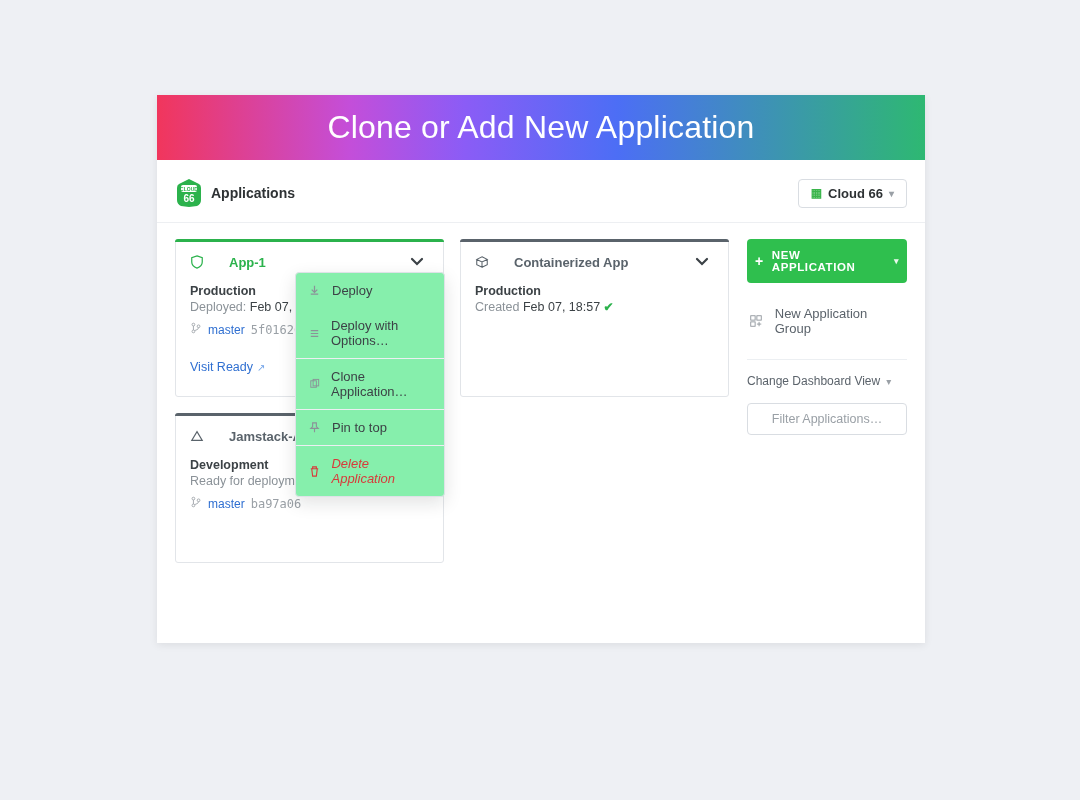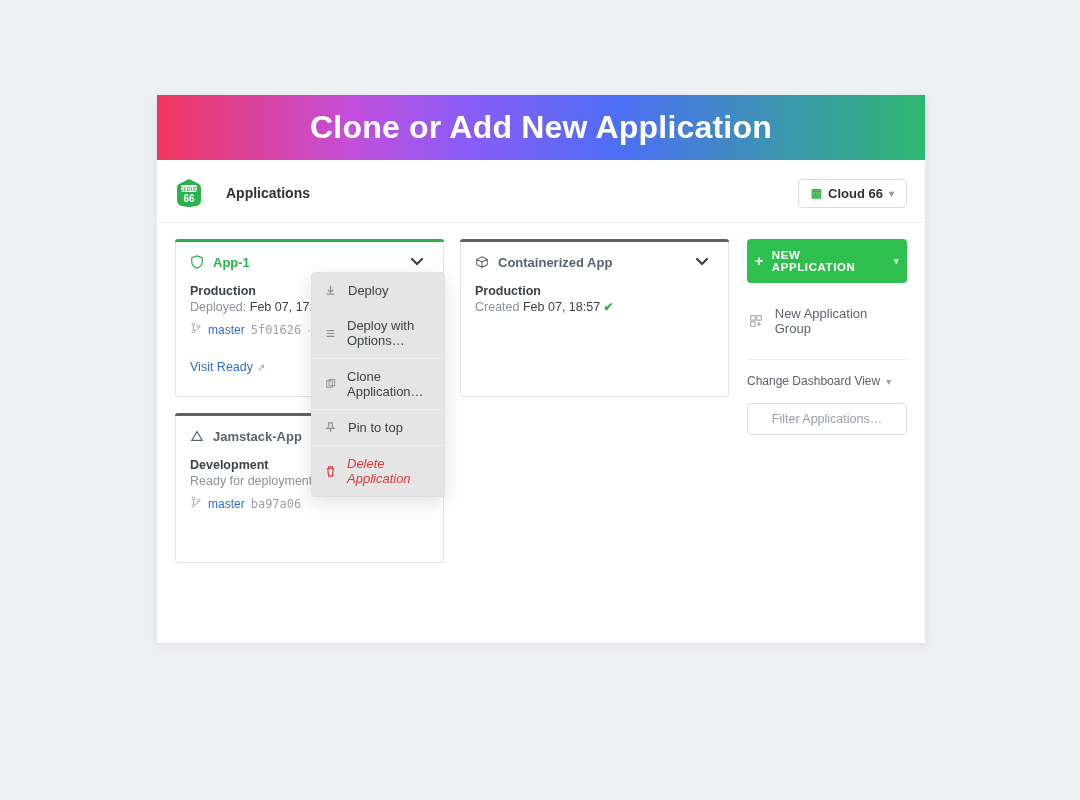--- a/index.html
+++ b/index.html
@@ -18,32 +18,32 @@
     top: 95px;
     width: 768px;
     background: #fff;
     box-shadow: 0 2px 8px rgba(0,0,0,0.08);
   }
   .hero {
     height: 65px;
     background: linear-gradient(90deg,#f1365c 0%,#c44ed9 25%,#8b5cf6 40%,#4c6ef5 60%,#2eb872 100%);
     display:flex; align-items:center; justify-content:center;
   }
-  .hero-title { color:#fff; font-size:32px; font-weight:700; letter-spacing:.2px; }
+  .hero-title { color:#fff; font-size:32px; font-weight:400; letter-spacing:.2px; }
   .topbar {
     display:flex; align-items:center; justify-content:space-between;
     padding: 18px 18px 14px 18px;
     border-bottom:1px solid #edeff2;
   }
   .brand { display:flex; align-items:center; gap:8px; }
   .brand-badge {
     width:28px; height:30px; position:relative;
   }
   .brand-badge svg { display:block; }
-  .brand-text { font-weight:700; font-size:14px;margin-left:15px; }
+  .brand-text { font-weight:700; font-size:14px; }
   .org-pill {
     border:1px solid #d9dde2; border-radius:4px; padding:6px 12px;
     display:flex; align-items:center; gap:6px; font-size:13px; font-weight:600;
   }
   .org-pill .sq { color:#39b54a; font-size:12px; }
   .chev { color:#9aa0a6; font-size:10px; }
   .body {
     display:flex; gap:18px; padding:16px 18px 40px 18px;
     min-height: 420px;
   }
@@ -54,21 +54,21 @@
   .card {
     border:1px solid #e2e5e9; border-radius:3px; position:relative;
     min-height: 150px;
   }
   .card.green-top::before { content:''; position:absolute; left:-1px; right:-1px; top:-1px; height:3px; background:#2bb24c; border-radius:3px 3px 0 0;}
   .card.grey-top::before  { content:''; position:absolute; left:-1px; right:-1px; top:-1px; height:3px; background:#5a636b; border-radius:3px 3px 0 0;}
   .card-head {
     display:flex; align-items:center; justify-content:space-between;
     padding:12px 14px 10px 14px;
   }
-  .app-name { display:flex; align-items:center; gap:9px; font-weight:700; }
+  .app-name { display:flex; align-items:center; gap:25px; font-weight:700; }
   .app-name.green { color:#2bb24c; }
   .app-name.grey  { color:#5a636b; }
   .ico { width:14px; height:14px; display:inline-flex; align-items:center; justify-content:center; }
   .chevbtn {
     width:24px; height:20px; display:flex; align-items:center; justify-content:center;
     color:#3b4146; cursor:pointer;
   }
   .card-body { padding: 2px 14px 12px 14px; font-size:12.5px; color:#3c4246; }
   .muted { color:#8b9298; }
   .bold { font-weight:700; }
@@ -78,22 +78,22 @@
   .branch { color:#2f6fd1; }
   .sha { font-family: ui-monospace, Menlo, Consolas, monospace; color:#9aa0a6; }
   .dot-sep { color:#c1c7cd; }
   .card-foot { padding:10px 14px 12px; }
   .link { color:#2f6fd1; font-size:12.5px; text-decoration:none; display:inline-flex; align-items:center; gap:4px;}
   .ext { font-size:10px; color:#6fa2e8; }
   .check { color:#2bb24c; font-size:12px; font-weight:700; }
   
   .menu {
     position:absolute; z-index:5;
-    top:32px; right:-2px; width:134px;
-    background:#e5e5e5; border:1px solid #dee2e7; border-radius:4px;
+    top:32px; right:-2px; width:150px;
+    background:#86efac; border:1px solid #dee2e7; border-radius:4px;
     box-shadow:0 6px 18px rgba(20,24,28,.12);
   }
   .menu-item {
     display:flex; align-items:center; gap:10px;
     padding:10px 12px; font-size:13px; color:#3c4246; cursor:pointer;
   }
   .menu-item .mi { width:14px; color:#8b9298; display:inline-flex; }
   .menu-div { height:1px; background:#eceff2; }
   .menu-item.danger { color:#d83a3a;font-style:italic; }
   .menu-item.danger .mi { color:#d83a3a; }

